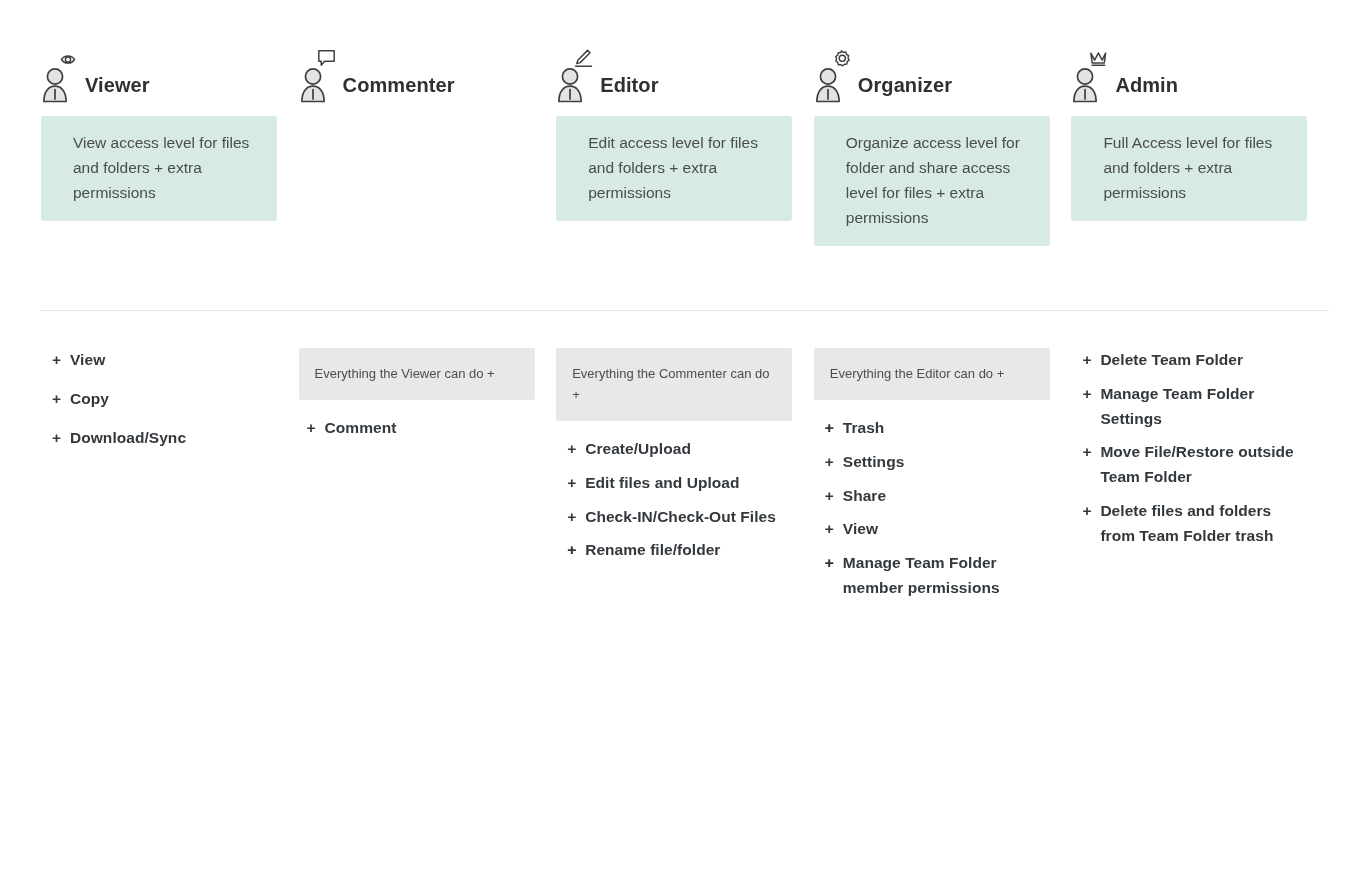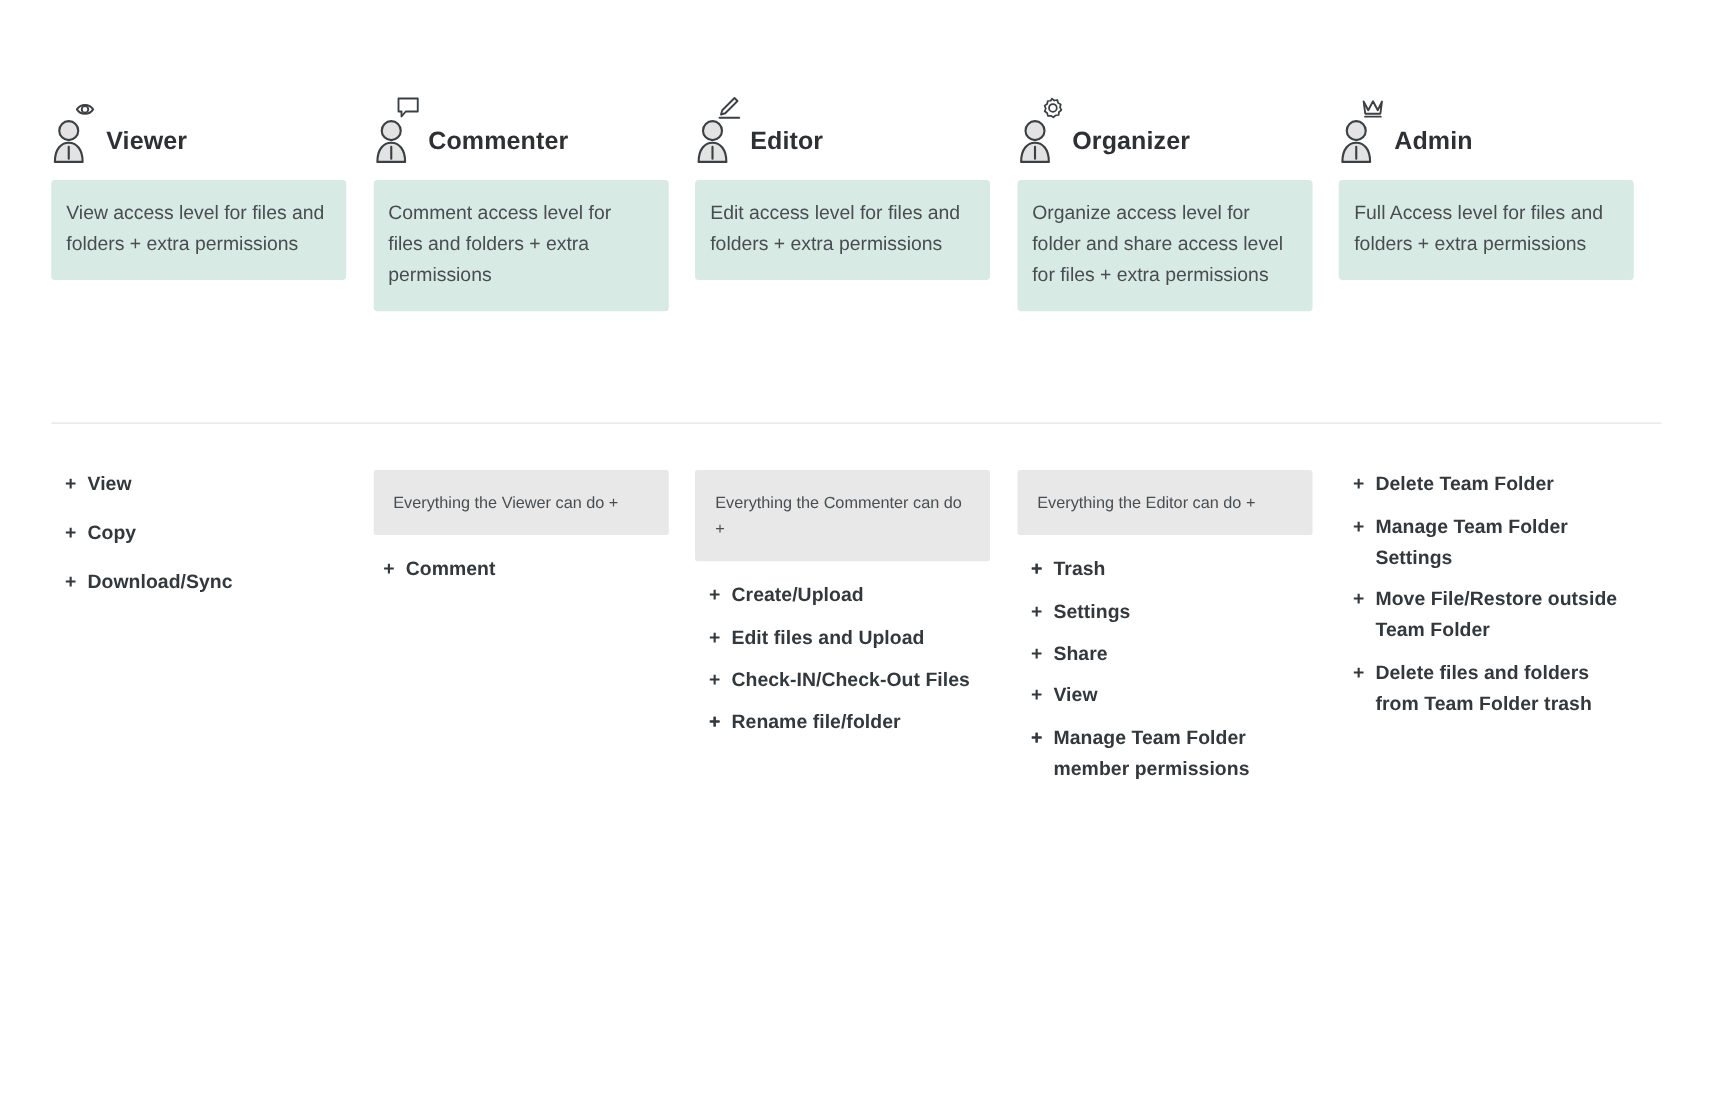--- a/index.html
+++ b/index.html
@@ -13,21 +13,20 @@
     font-family: "Liberation Sans", sans-serif;
     color: #3c4043;
     overflow: hidden;
     position: relative;
   }
   .board {
     position: absolute;
     left: 0; top: 0;
     width: 1370px;
     height: 738px;
-    margin-top: 28px;
   }
 
   
   .roles-row {
     position: absolute;
     left: 41px;
     top: 44px;
     width: 1288px;
     display: flex;
     gap: 0;
@@ -59,21 +58,21 @@
     letter-spacing: 0.1px;
     line-height: 1;
     padding-bottom: 9px;
     margin-left: -2px;
     white-space: nowrap;
   }
 
   .desc-card {
     background: #d7eae4;
     border-radius: 3px;
-    padding: 14px 16px 16px 12px;
+    padding: 14px 16px 16px 32px;
     box-sizing: border-box;
     font-size: 15.5px;
     line-height: 1.62;
     color: #4a4d50;
     width: 236px;
   }
 
   
   .divider {
     position: absolute;
@@ -167,21 +166,20 @@
       <circle cx="12" cy="8.5" r="7.6" fill="#e3e3e3" stroke="#3c4043" stroke-width="1.7"></circle>
       <path d="M0.9 33.5 C0.9 23.2 5.9 18.2 12 18.2 C18.1 18.2 23.1 23.2 23.1 33.5 Z" fill="#e3e3e3" stroke="#3c4043" stroke-width="1.7" stroke-linejoin="round"></path>
       <line x1="12" y1="21.5" x2="12" y2="31" stroke="#3c4043" stroke-width="1.7" stroke-linecap="round"></line>
     </g>
     <g transform="translate(19,2)" fill="none" stroke="#3c4043" stroke-width="1.5" stroke-linejoin="round">
       <path d="M0.8 0.8 H16.2 V11.2 H6.6 L3.2 15.2 V11.2 H0.8 Z"></path>
     </g>
   </svg></span>
           <span class="role-title">Commenter</span>
         </div>
-        <div class="desc-card">Comment access level for files and folders + extra permissions</div>
       </div>
       <div class="role-col">
         <div class="role-head">
           <span class="role-icon">
   <svg width="46" height="56" viewBox="0 0 46 56" xmlns="http://www.w3.org/2000/svg">
     <g transform="translate(2,20)">
       <circle cx="12" cy="8.5" r="7.6" fill="#e3e3e3" stroke="#3c4043" stroke-width="1.7"></circle>
       <path d="M0.9 33.5 C0.9 23.2 5.9 18.2 12 18.2 C18.1 18.2 23.1 23.2 23.1 33.5 Z" fill="#e3e3e3" stroke="#3c4043" stroke-width="1.7" stroke-linejoin="round"></path>
       <line x1="12" y1="21.5" x2="12" y2="31" stroke="#3c4043" stroke-width="1.7" stroke-linecap="round"></line>
     </g>

